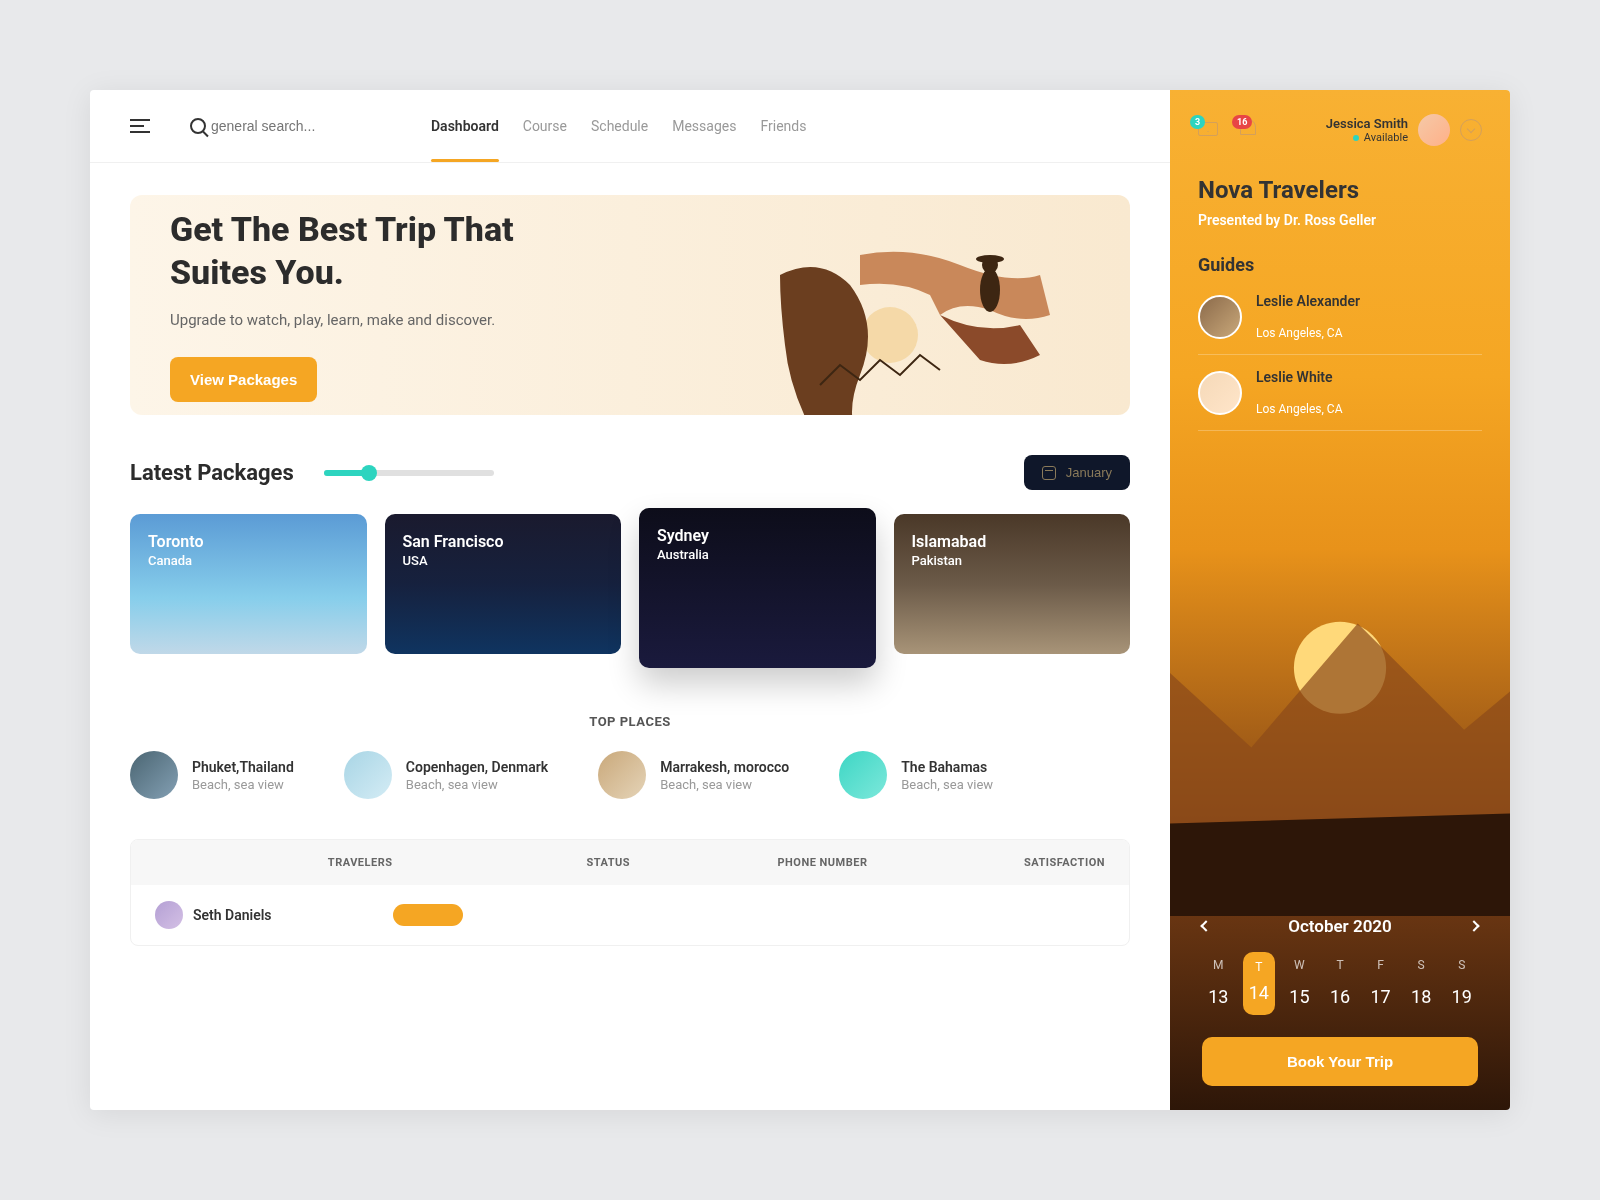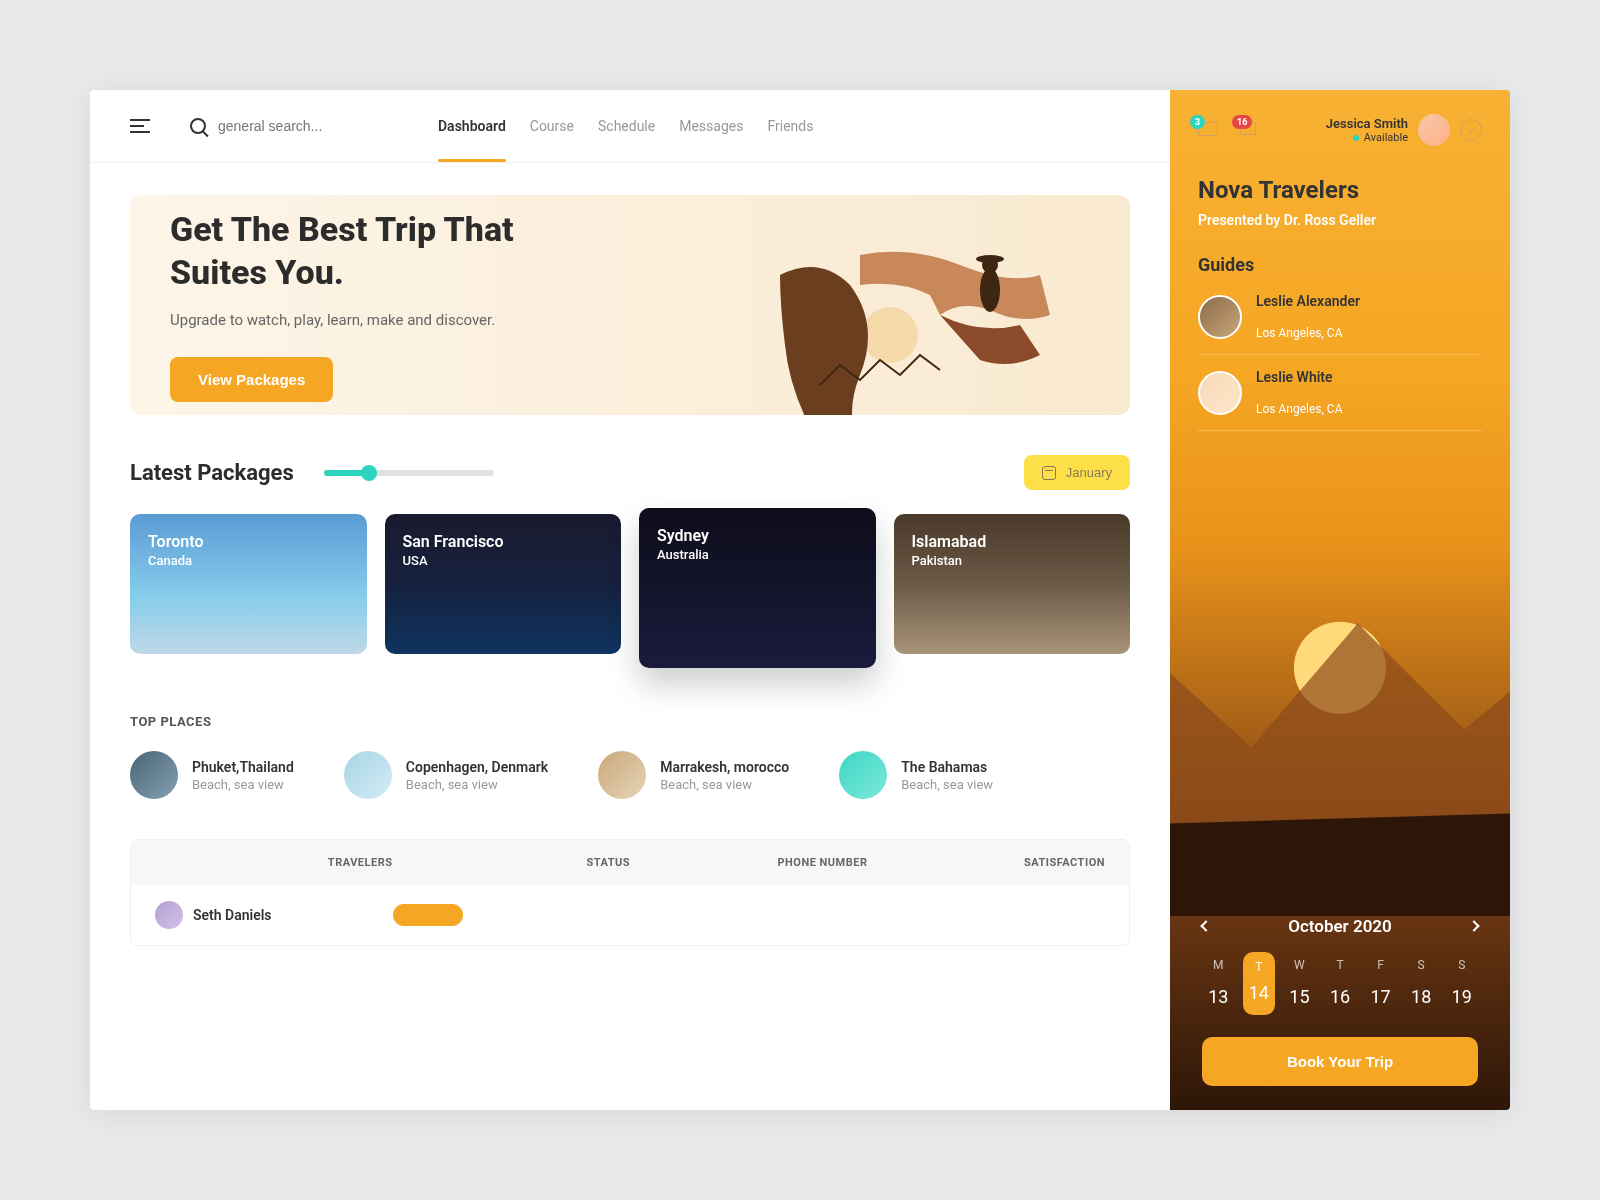--- a/index.html
+++ b/index.html
@@ -5,53 +5,53 @@
 * { margin: 0; padding: 0; box-sizing: border-box; }
 body { font-family: -apple-system, BlinkMacSystemFont, 'Segoe UI', Roboto, sans-serif; background: #e8e9eb; display: flex; justify-content: center; align-items: center; min-height: 1200px; }
 .app { width: 1420px; height: 1020px; background: #fff; display: flex; border-radius: 4px; overflow: hidden; box-shadow: 0 4px 30px rgba(0,0,0,0.08); }
 .main { flex: 1; display: flex; flex-direction: column; overflow: hidden; }
 .topbar { display: flex; align-items: center; padding: 20px 40px; border-bottom: 1px solid #f0f0f0; gap: 40px; }
 .menu-icon { width: 20px; height: 14px; position: relative; cursor: pointer; }
 .menu-icon::before, .menu-icon::after { content: ''; position: absolute; height: 2px; background: #333; left: 0; }
 .menu-icon::before { top: 0; width: 20px; }
 .menu-icon span { position: absolute; top: 6px; width: 14px; height: 2px; background: #333; }
 .menu-icon::after { bottom: 0; width: 20px; }
-.search-wrap { display: flex; align-items: center; gap: 12px; }
+.search-wrap { display: flex; align-items: center; gap: 5px; }
 .search-icon { width: 16px; height: 16px; border: 2px solid #333; border-radius: 50%; position: relative; }
 .search-icon::after { content: ''; position: absolute; width: 7px; height: 2px; background: #333; transform: rotate(45deg); bottom: -3px; right: -5px; }
 .search-input { border: none; outline: none; font-size: 14px; color: #999; width: 160px; }
 .nav { display: flex; gap: 24px; margin-left: 20px; }
 .nav-item { font-size: 14px; color: #999; cursor: pointer; padding: 8px 0; position: relative; }
 .nav-item.active { color: #333; font-weight: 600; }
 .nav-item.active::after { content: ''; position: absolute; bottom: -20px; left: 0; right: 0; height: 3px; background: #f5a623; border-radius: 2px; }
 .content { padding: 32px 40px; overflow: hidden; }
 .hero { background: linear-gradient(to right, #fdf5e8, #f9e9d0); border-radius: 12px; padding: 40px; display: flex; justify-content: space-between; align-items: center; margin-bottom: 40px; position: relative; height: 220px; overflow: hidden; }
 .hero-text h1 { font-size: 34px; font-weight: 800; color: #2c2c2c; line-height: 1.25; margin-bottom: 18px; max-width: 420px; }
 .hero-text p { font-size: 15px; color: #666; margin-bottom: 28px; }
-.hero-btn { background: #f5a623; color: #fff; border: none; padding: 14px 28px; border-radius: 8px; font-size: 15px; font-weight: 600; cursor: pointer; }
+.hero-btn { background: #f5a623; color: #fff; border: none; padding: 14px 20px; border-radius: 8px; font-size: 15px; font-weight: 600; cursor: pointer; }
 .hero-art { position: absolute; right: 30px; top: 0; bottom: 0; width: 340px; }
 .section-head { display: flex; align-items: center; justify-content: space-between; margin-bottom: 24px; }
 .section-left { display: flex; align-items: center; gap: 30px; }
 .section-title { font-size: 22px; font-weight: 700; color: #2c2c2c; }
 .slider { width: 170px; height: 6px; background: #e0e0e0; border-radius: 3px; position: relative; }
 .slider-fill { position: absolute; left: 0; top: 0; bottom: 0; width: 24%; background: #2dd4bf; border-radius: 3px; }
 .slider-thumb { position: absolute; left: 22%; top: -5px; width: 16px; height: 16px; background: #2dd4bf; border-radius: 50%; }
-.month-btn { background: #fde047; border: none; padding: 10px 18px; border-radius: 8px; font-size: 13px; color: #8a7a5a; cursor: pointer; display: flex; align-items: center; gap: 10px; }
+.month-btn { background: #0f172a; border: none; padding: 10px 18px; border-radius: 8px; font-size: 13px; color: #8a7a5a; cursor: pointer; display: flex; align-items: center; gap: 10px; }
 .cal-icon { width: 14px; height: 14px; border: 1.5px solid #8a7a5a; border-radius: 3px; position: relative; }
 .cal-icon::before { content: ''; position: absolute; top: 3px; left: 2px; right: 2px; height: 1.5px; background: #8a7a5a; }
 .packages { display: flex; gap: 18px; margin-bottom: 40px; }
 .pkg-card { flex: 1; height: 140px; border-radius: 10px; padding: 18px; color: #fff; position: relative; overflow: hidden; cursor: pointer; }
 .pkg-card.featured { height: 160px; transform: translateY(-6px); box-shadow: 0 16px 32px rgba(0,0,0,0.2); }
 .pkg-1 { background: linear-gradient(180deg, #5b9bd5 0%, #87ceeb 60%, #c0d8e8 100%); }
 .pkg-2 { background: linear-gradient(180deg, #1a1a2e 0%, #16213e 50%, #0f3460 100%); }
 .pkg-3 { background: linear-gradient(180deg, #0d0d1a 0%, #1a1a3d 100%); }
 .pkg-4 { background: linear-gradient(180deg, #4a3828 0%, #6b5a48 50%, #a89478 100%); }
 .pkg-city { font-size: 16px; font-weight: 600; }
 .pkg-country { font-size: 13px; font-weight: 500; margin-top: 2px; }
-.top-places-title { font-size: 13px; font-weight: 700; color: #555; letter-spacing: 0.5px; margin-bottom: 22px; }
+.top-places-title { font-size: 13px; font-weight: 700; color: #555; letter-spacing: 0.5px; margin-bottom: 22px; text-align: center; }
 .places { display: flex; gap: 50px; margin-bottom: 40px; }
 .place { display: flex; align-items: center; gap: 14px; cursor: pointer; }
 .place-img { width: 48px; height: 48px; border-radius: 50%; }
 .place-1 { background: linear-gradient(135deg, #4a6572, #84a0b4); }
 .place-2 { background: linear-gradient(135deg, #a8d5e5, #d4ecf5); }
 .place-3 { background: linear-gradient(135deg, #c9a87a, #e5d4b8); }
 .place-4 { background: linear-gradient(135deg, #3dd6c4, #7de8db); }
 .place-name { font-size: 14px; font-weight: 600; color: #333; }
 .place-desc { font-size: 13px; color: #999; margin-top: 2px; }
 .table { border: 1px solid #f0f0f0; border-radius: 8px; overflow: hidden; }

